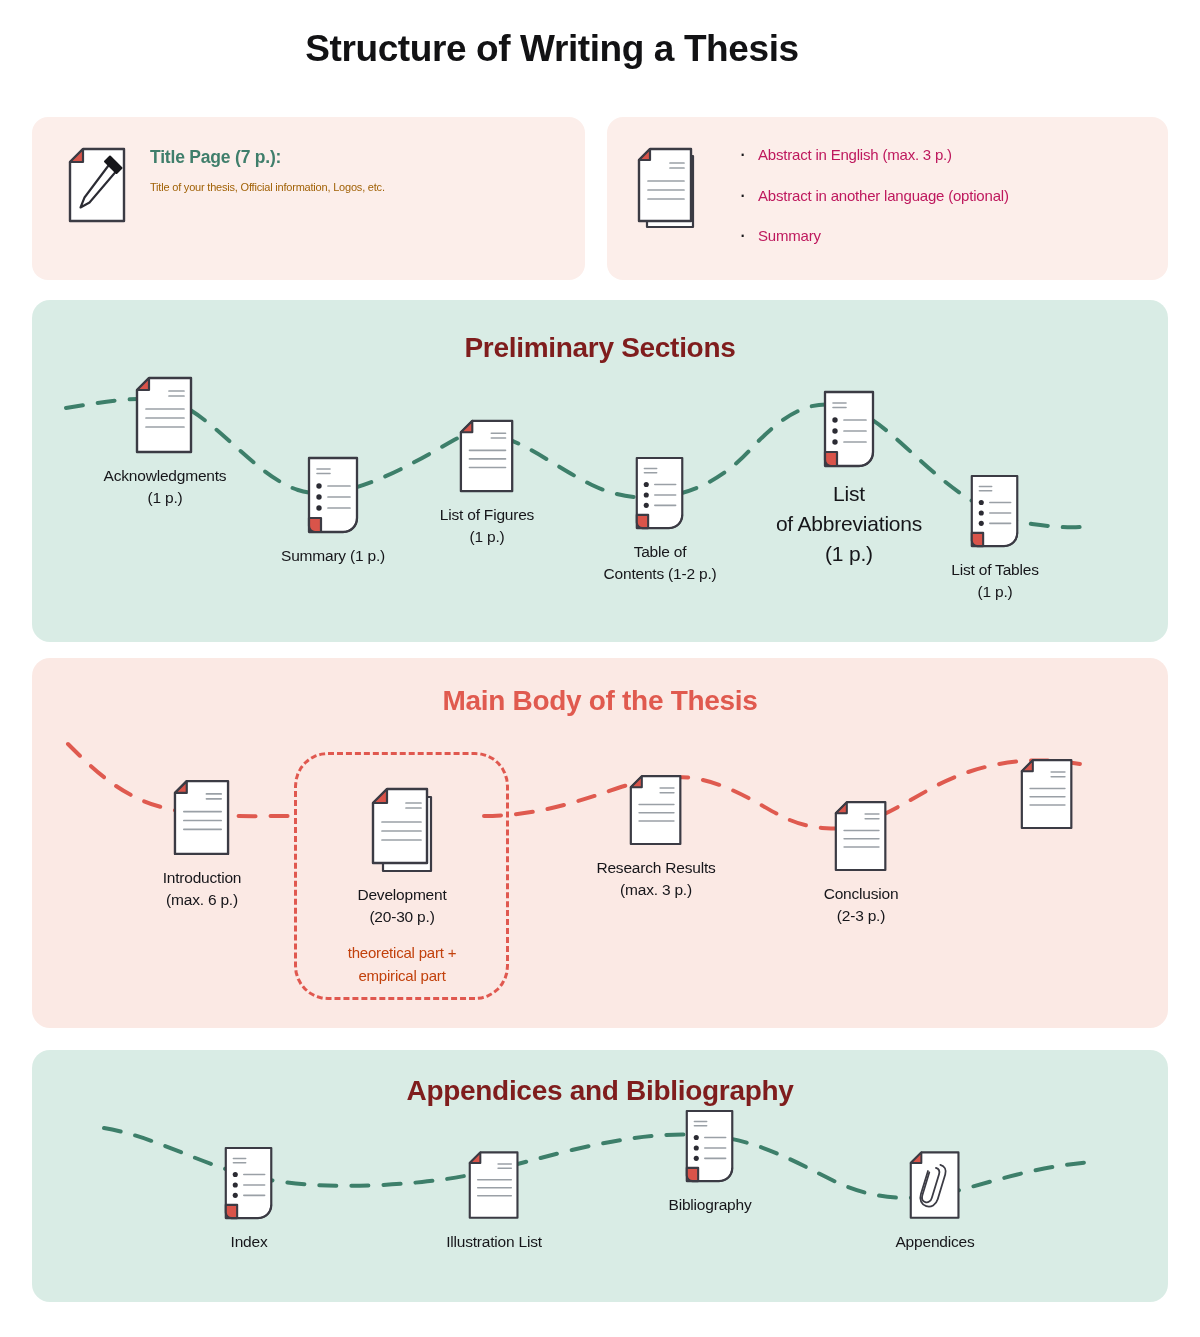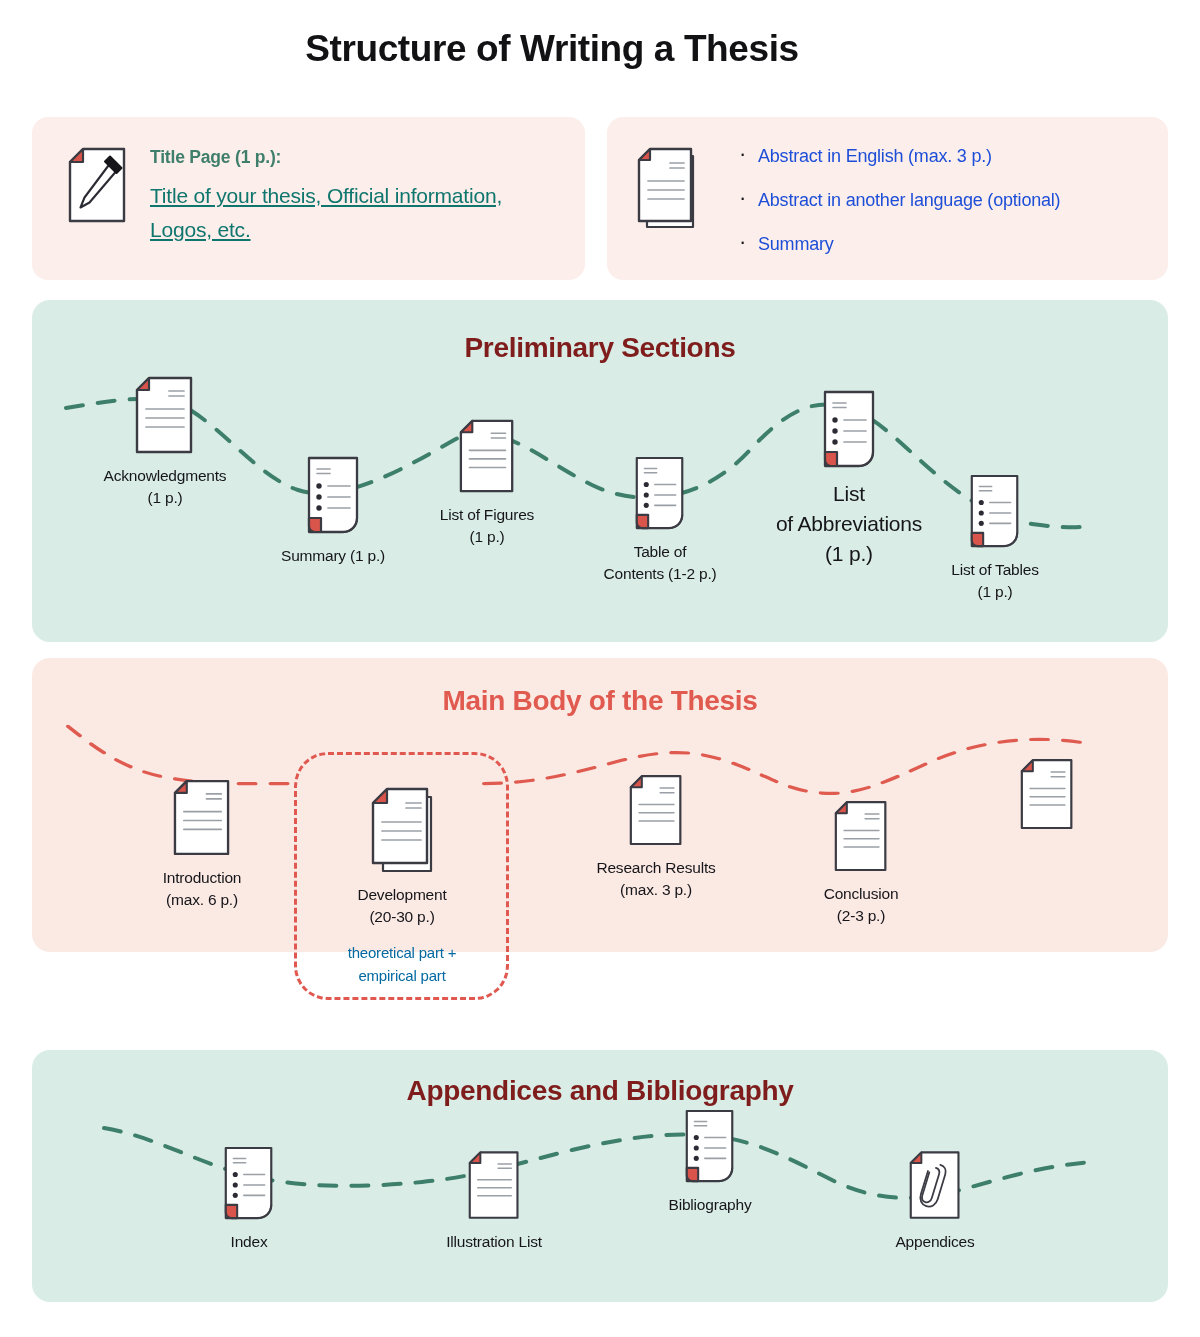--- a/index.html
+++ b/index.html
@@ -55,36 +55,35 @@
 
   .titlepage-text { margin-left: 22px; }
   .titlepage-head {
     color: #3f7e6b;
     font-weight: bold;
     font-size: 17.5px;
     margin-bottom: 11px;
     letter-spacing: -0.2px;
   }
   .titlepage-body {
-    font-size: 21px;
+    font-size: 11px;
     line-height: 1.62;
-    color: #0f766e;
+    color: #a16207;
     letter-spacing: -0.2px;
     max-width: 420px;
-    text-decoration: underline;
   }
 
   .abstract-list {
     margin: 0 0 0 34px;
     padding: 0;
     list-style: none;
   }
   .abstract-list li {
-    font-size: 18px;
-    color: #1d4ed8;
+    font-size: 15px;
+    color: #be185d;
     letter-spacing: -0.2px;
     margin-bottom: 24px;
     position: relative;
     padding-left: 19px;
     line-height: 1.1;
   }
   .abstract-list li:last-child { margin-bottom: 0; }
   .abstract-list li::before {
     content: "·";
     position: absolute;
@@ -96,21 +95,21 @@
   
   .section {
     position: absolute;
     left: 32px; width: 1136px;
     border-radius: 18px;
   }
   .sec-green { background: #d9ece5; }
   .sec-pink  { background: #fbe9e4; }
 
   #sec-prelim { top: 300px;  height: 342px; }
-  #sec-main   { top: 658px;  height: 294px; }
+  #sec-main   { top: 658px;  height: 370px; }
   #sec-appx   { top: 1050px; height: 252px; }
 
   .sec-heading {
     position: absolute;
     left: 0; width: 100%;
     text-align: center;
     font-size: 28px;
     font-weight: bold;
     letter-spacing: -0.3px;
   }
@@ -155,21 +154,21 @@
   .dev-box {
     position: absolute;
     border: 3px dashed #e0584f;
     border-radius: 34px;
     background: transparent;
   }
   .dev-sub {
     margin-top: 14px;
     font-size: 15px;
     line-height: 1.5;
-    color: #0369a1;
+    color: #c2410c;
     letter-spacing: -0.2px;
     white-space: pre-line;
   }
 
   
   svg.doc-ico { display: block; overflow: visible; }
 </style>
 </head>
 <body>
 
@@ -184,21 +183,21 @@
           <path d="M17 2 H58 V74 H4 V15 Z" fill="#ffffff" stroke="#3b3b44" stroke-width="2.4" stroke-linejoin="round"></path>
           <path d="M17 2 L4 15 H17 Z" fill="#d9544a" stroke="#3b3b44" stroke-width="2.2" stroke-linejoin="round"></path>
           <g stroke="#2b2b33" stroke-width="2.1" fill="#ffffff" stroke-linejoin="round">
             <path d="M45.5 14.5 L52.5 21.5 L23.5 55.5 L14.5 60.5 L18.5 50.5 Z"></path>
             <path d="M43 17 L50 24" stroke-width="1.6"></path>
           </g>
           <path d="M44 9.5 L55.5 21 L50.5 26 L39 14.5 Z" fill="#16161a" stroke="#16161a" stroke-width="2" stroke-linejoin="round"></path>
         </svg>
       </span>
       <div class="titlepage-text">
-        <div class="titlepage-head">Title Page (1 p.):</div>
+        <div class="titlepage-head">Title Page (7 p.):</div>
         <div class="titlepage-body">Title of your thesis, Official information, Logos, etc.</div>
       </div>
     </div>
   </div>
 
   <div class="card card-right">
     <div class="card-inner">
       <span>
         <svg class="doc-ico" width="68" height="86" viewBox="0 0 68 86">
           <path d="M10 9 H56 V80 H10 Z" fill="#ffffff" stroke="#3b3b44" stroke-width="2.2" stroke-linejoin="round"></path>

